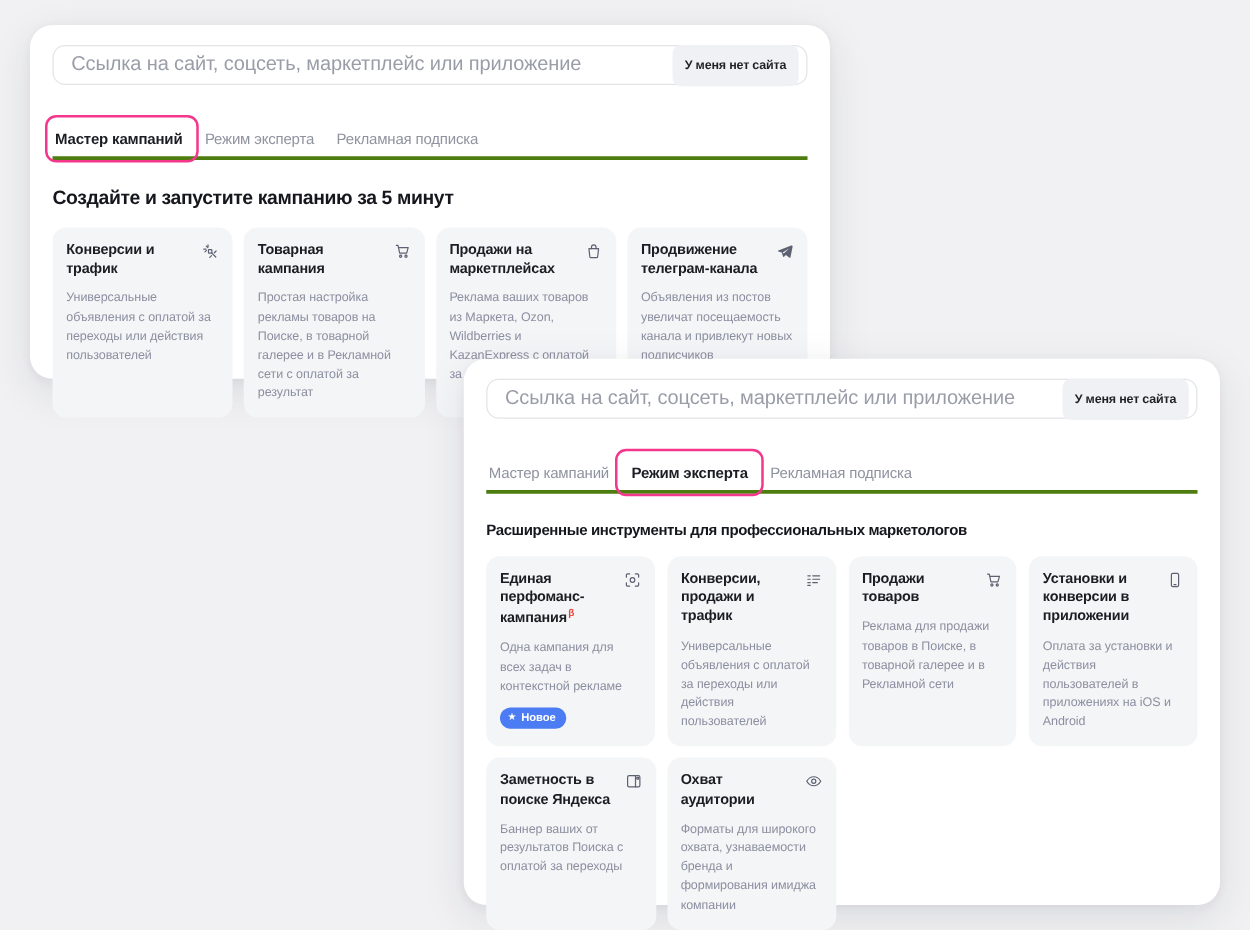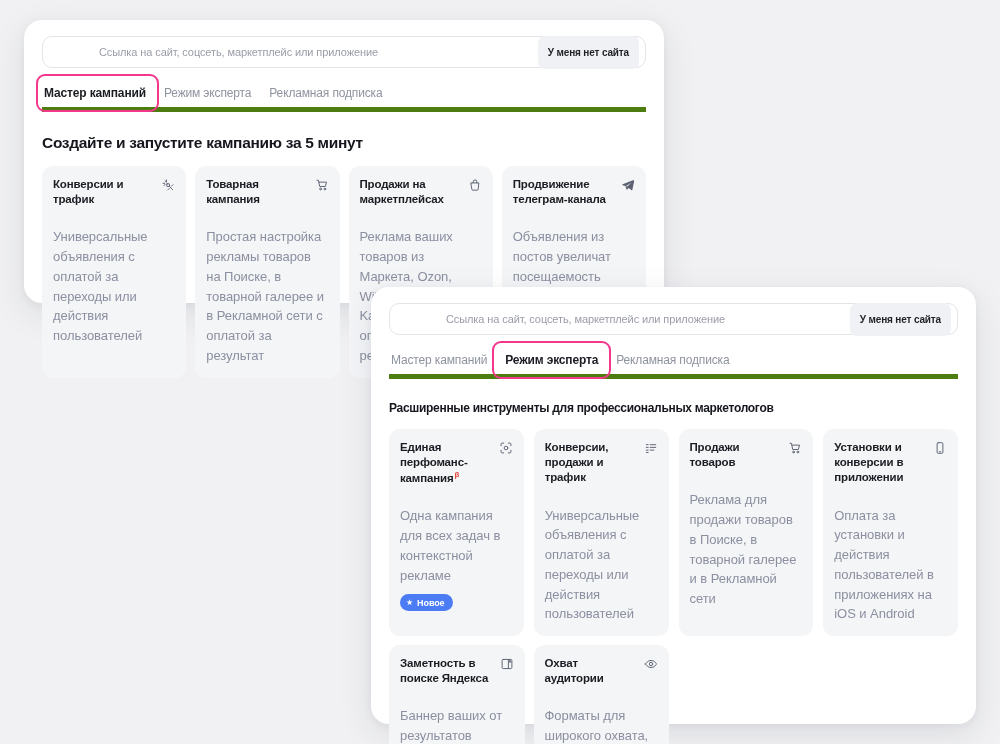--- a/index.html
+++ b/index.html
@@ -54,24 +54,23 @@
     display: flex;
     align-items: center;
     padding: 0 6px 0 14px;
   }
   .url-input {
     flex: 1;
     border: none;
     outline: none;
     background: transparent;
     font-family: inherit;
-    font-size: 11px;
+    font-size: 16px;
     color: #22242a;
     letter-spacing: -0.1px;
-    margin-left: 42px;
   }
   .url-input::placeholder { color: #9a9da8; }
 
   .nosite-btn {
     flex: none;
     height: 33px;
     padding: 0 10px;
     border: none;
     border-radius: 7px;
     background: #f0f1f4;
@@ -80,22 +79,22 @@
     font-size: 10px;
     font-weight: 700;
     letter-spacing: -0.15px;
     cursor: pointer;
     white-space: nowrap;
   }
 
   
   .tabs-wrap {
     position: relative;
-    margin-top: 11px;
-    border-bottom: 5px solid #4d7c0f;
+    margin-top: 29px;
+    border-bottom: 3px solid #4d7c0f;
   }
   .tabs {
     display: flex;
     align-items: center;
     gap: 0px;
     height: 28px;
   }
   .tab {
     font-size: 12px;
     color: #8f939f;
@@ -180,22 +179,22 @@
     flex: none;
     width: 14px;
     height: 14px;
     margin-top: 1px;
     color: #5f6craft;
     color: #5d6272;
   }
   .card-icon svg { display: block; width: 14px; height: 14px; }
 
   .card-desc {
-    margin-top: 20px;
-    font-size: 13px;
+    margin-top: 8px;
+    font-size: 10px;
     line-height: 1.52;
     color: #8b8fa0;
     letter-spacing: -0.05px;
   }
 
   .badge {
     margin-top: auto;
     align-self: flex-start;
     display: inline-flex;
     align-items: center;

